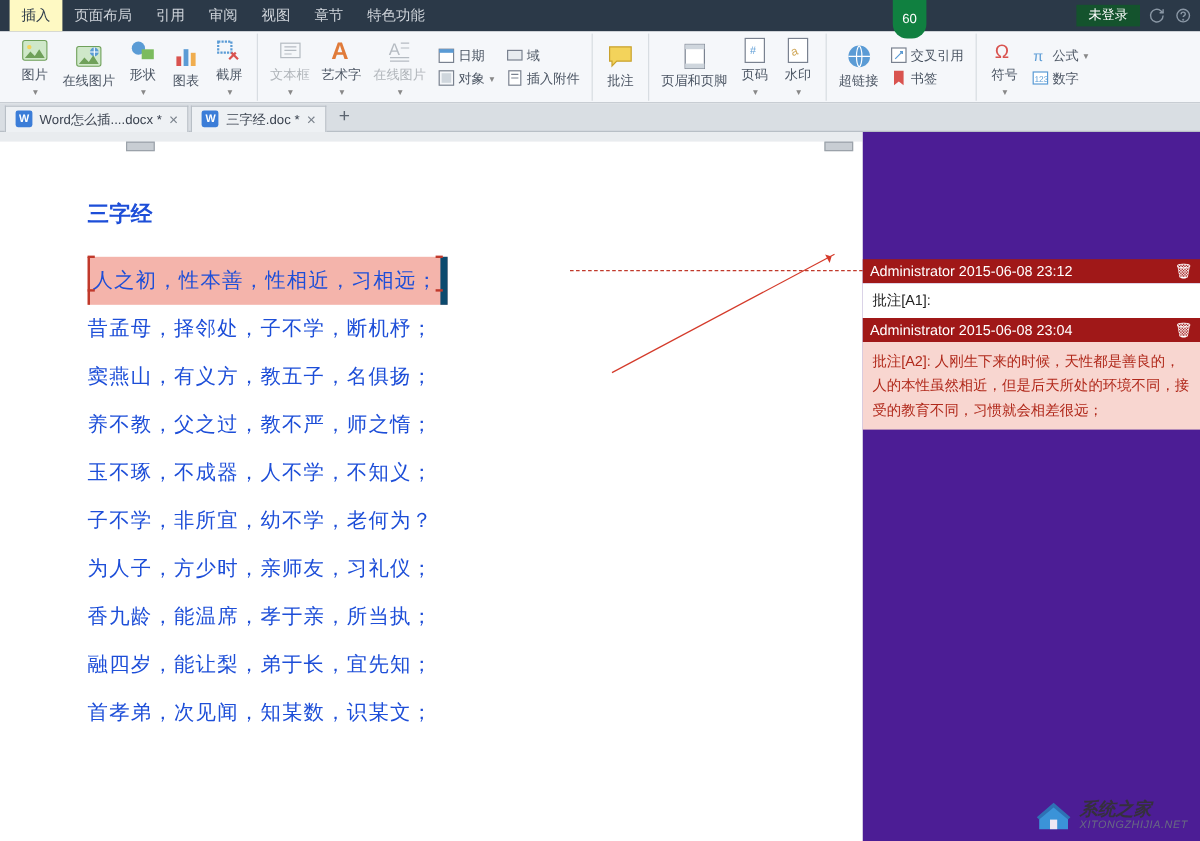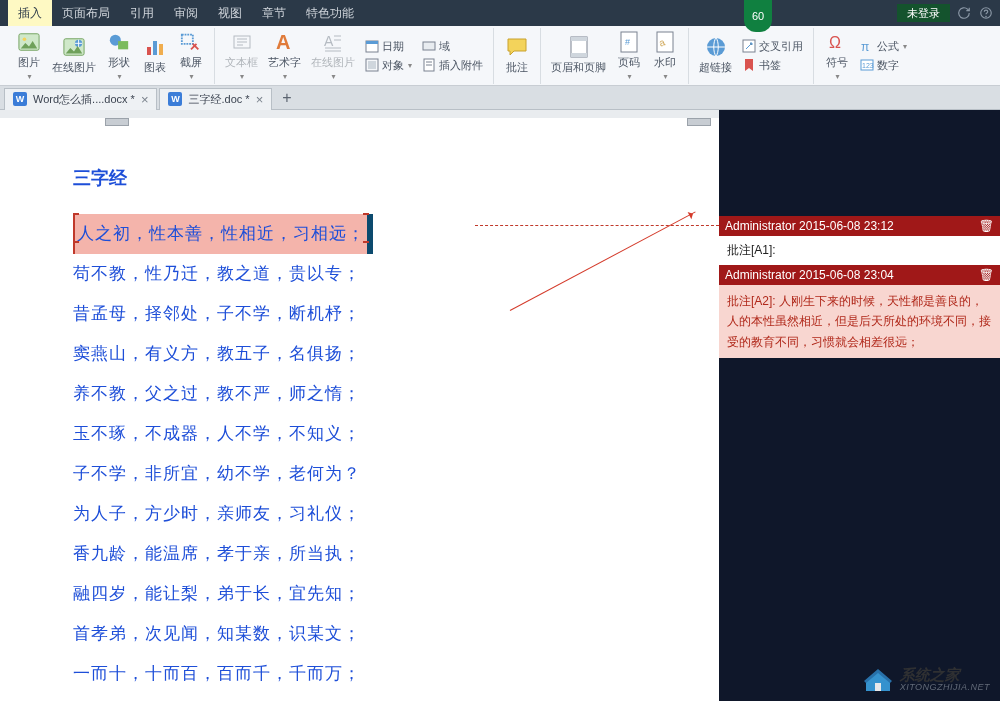--- a/index.html
+++ b/index.html
@@ -48,21 +48,21 @@
 .doc-line.highlight::before, .doc-line.highlight::after { content:''; position:absolute; width:6px; height:2px; background:#c0392b; }
 .doc-line.highlight::before { left:-2px; top:-1px; box-shadow: 0 28px 0 #c0392b; }
 .doc-line.highlight::after { right:-2px; top:-1px; box-shadow: 0 28px 0 #c0392b; }
 
 
 .leader { position: absolute; border-top: 1px dashed #c0392b; }
 .arrow-line { position: absolute; width: 160px; height: 1px; background: #d43a2a; transform-origin: left center; }
 .arrow-line::after { content:''; position:absolute; right:-1px; top:-3px; border: 4px solid transparent; border-left-color:#d43a2a; }
 
 
-.comment-pane { flex: 1; background: #0f172a; padding: 0; position: relative; }
+.comment-pane { flex: 1; background: #4c1d95; padding: 0; position: relative; }
 .comment-card { margin: 0; font-size: 12px; }
 .comment-card.c1 { margin-top: 106px; }
 .comment-head { background: #a01818; color: #fff; padding: 3px 6px; display: flex; justify-content: space-between; align-items: center; }
 .comment-head .trash { color: #fff; cursor: pointer; font-size: 12px; }
 .comment-body { background: #fff; padding: 6px 8px; color: #222; min-height: 26px; }
 .comment-body.pink { background: #f8d6d0; color: #b0281a; line-height: 1.7; }
 
 
 .watermark { position: absolute; right: 10px; bottom: 8px; display: flex; align-items: center; gap: 6px; opacity: 0.9; }
 .wm-ic { width: 32px; height: 26px; }
@@ -353,31 +353,29 @@
 </div>
 
 <div class="workspace">
   <div class="doc-pane">
     <div class="doc-ruler-gap"></div>
     <div class="doc-margin-l"></div>
     <div class="doc-margin-r"></div>
     <div class="doc-content">
       <div class="doc-title">三字经</div>
       <div><span class="doc-line highlight">人之初，性本善，性相近，习相远；</span></div>
-      <div class="doc-line">苟不教，性乃迁，教之道，贵以专；</div>
       <div class="doc-line">昔孟母，择邻处，子不学，断机杼；</div>
       <div class="doc-line">窦燕山，有义方，教五子，名俱扬；</div>
       <div class="doc-line">养不教，父之过，教不严，师之惰；</div>
       <div class="doc-line">玉不琢，不成器，人不学，不知义；</div>
       <div class="doc-line">子不学，非所宜，幼不学，老何为？</div>
       <div class="doc-line">为人子，方少时，亲师友，习礼仪；</div>
       <div class="doc-line">香九龄，能温席，孝于亲，所当执；</div>
       <div class="doc-line">融四岁，能让梨，弟于长，宜先知；</div>
       <div class="doc-line">首孝弟，次见闻，知某数，识某文；</div>
-      <div class="doc-line">一而十，十而百，百而千，千而万；</div>
     </div>
     <div class="leader" style="left:475px; top:115px; width:244px;"></div>
     <div class="arrow-line" style="left:510px; top:200px; transform: rotate(-28deg); width:210px;"></div>
   </div>
 
   <div class="comment-pane">
     <div class="comment-card c1">
       <div class="comment-head">
         <span><span>Administrator</span> <span>2015-06-08 23:12</span></span>
         <span class="trash">🗑</span>

